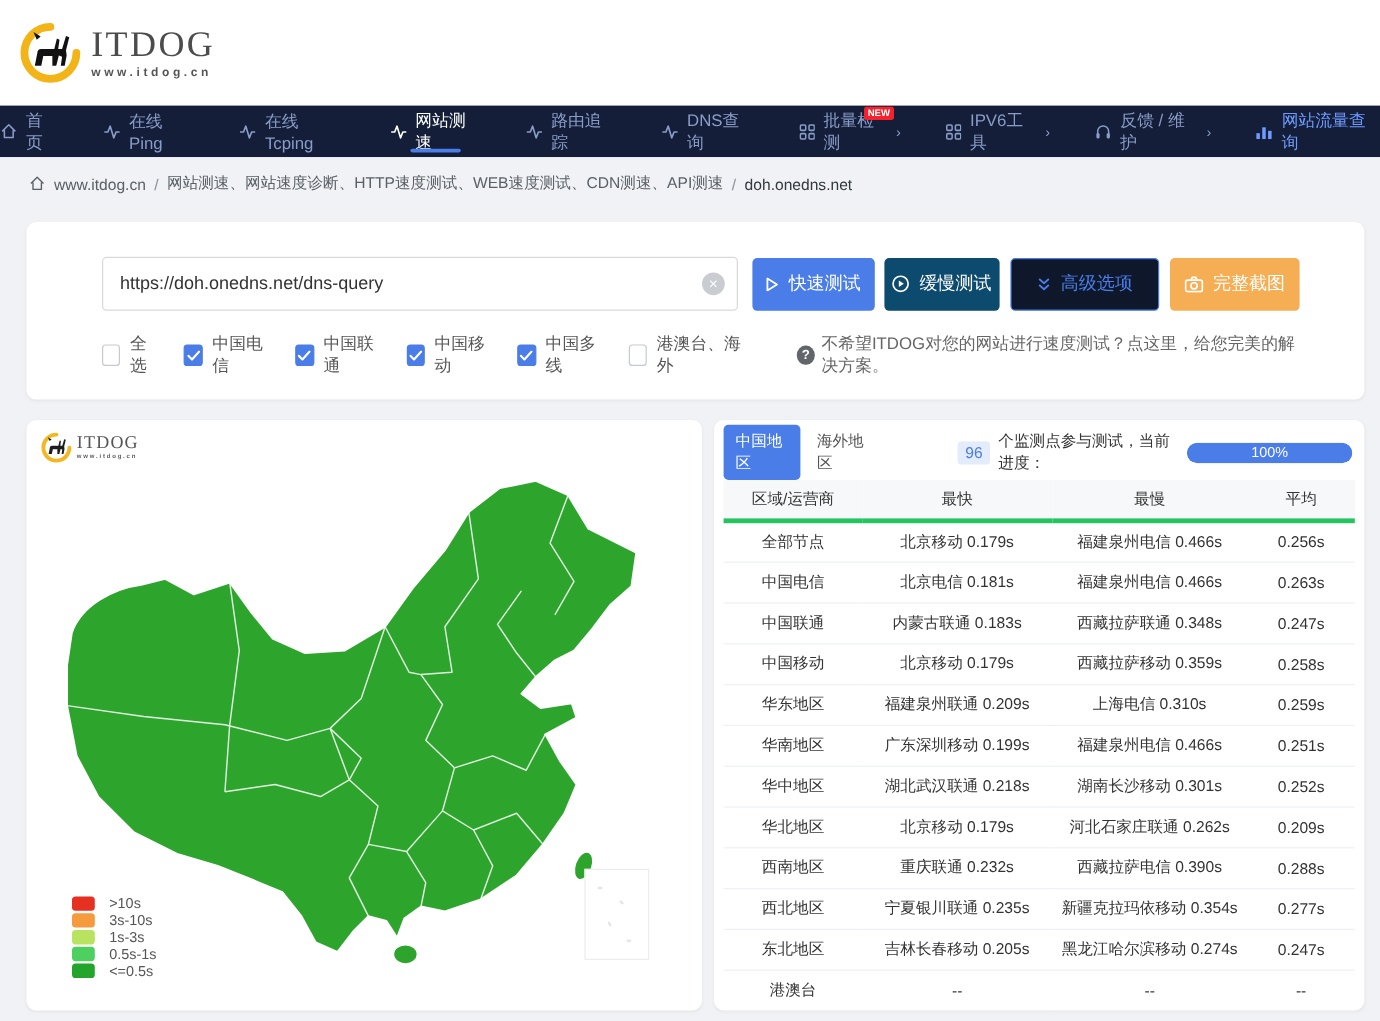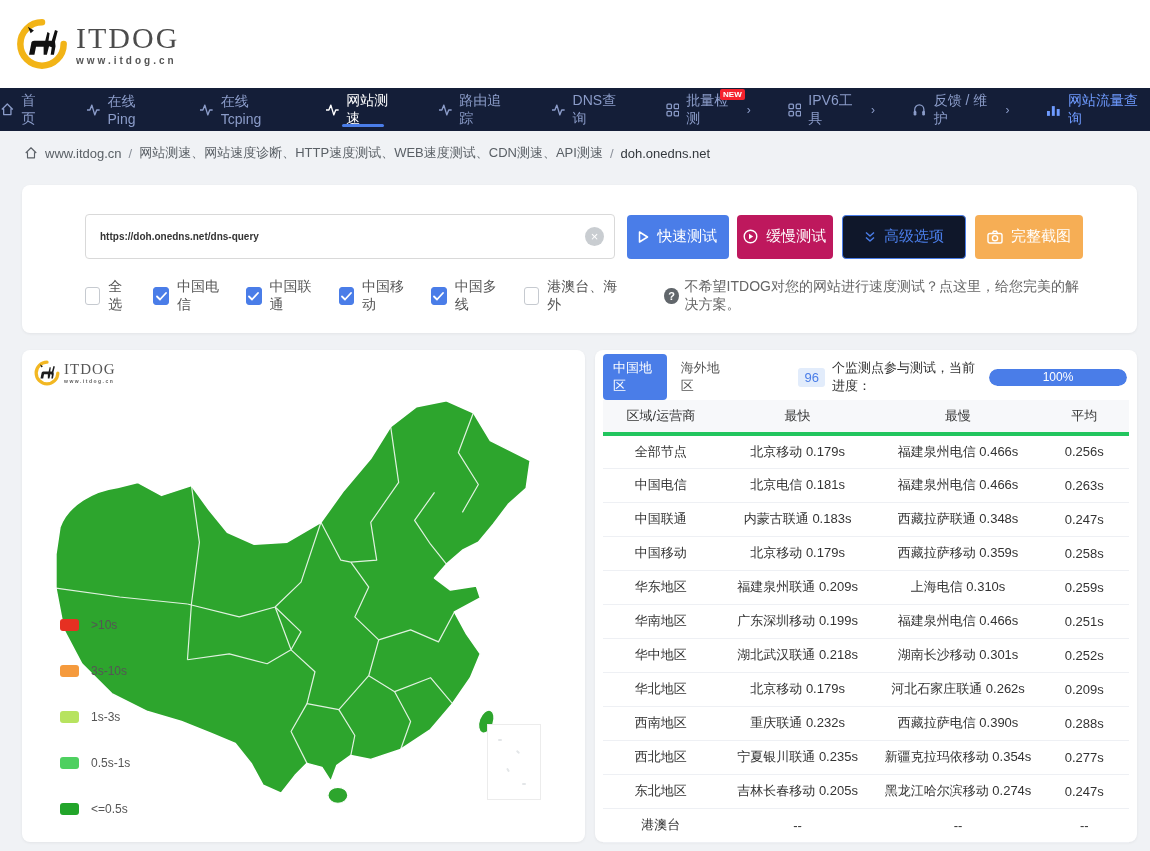--- a/index.html
+++ b/index.html
@@ -31,26 +31,26 @@
   .breadcrumb .crumb-current { color:#33383d; }
   .breadcrumb svg { margin-top:-1px; }
 
   .content { padding:0 13px 0 22px; }
   .card { background:#fff; border-radius:8px; box-shadow:0 1px 3px rgba(0,0,0,.06); }
 
   
   .test-card { height:148px; padding:29px 54px 0 63px; margin-top:10px; }
   .form-row { display:flex; align-items:center; }
   .url-wrap { position:relative; width:530px; }
-  .url-input { width:530px; height:45px; border:1px solid #d9d9d9; border-radius:4px; font-size:10px; color:#333; padding:0 40px 0 14px; outline:none; font-family:inherit;font-weight:bold; }
+  .url-input { width:530px; height:45px; border:1px solid #d9d9d9; border-radius:4px; font-size:15px; color:#333; padding:0 40px 0 14px; outline:none; font-family:inherit; }
   .clear-btn { position:absolute; right:11px; top:13px; width:19px; height:19px; border-radius:50%; background:#c9cdd1; color:#fff; font-size:13px; line-height:19px; text-align:center; cursor:pointer; }
   .btn { height:44px; border:none; border-radius:4px; font-size:15px; color:#fff; display:inline-flex; align-items:center; justify-content:center; gap:8px; cursor:pointer; font-family:inherit; }
   .btn svg { display:block; }
   .btn-fast { width:106px; margin-left:12px; background:#4a7de8; }
-  .btn-slow { width:101px; margin-left:8px; background:#be185d; }
+  .btn-slow { width:101px; margin-left:8px; background:#0c4a6e; }
   .btn-adv  { width:129px; margin-left:9px; background:#0f172a; border:1px solid #4a7de8; color:#4a7de8; }
   .btn-shot { width:113px; margin-left:9px; background:#f6ae55; }
 
   .options-row { display:flex; align-items:center; margin-top:19px; }
   .cb-group { display:flex; align-items:center; gap:22px; }
   .cb-item { display:flex; align-items:center; gap:8px; font-size:14px; color:#555; cursor:pointer; }
   .cb-box { width:18px; height:18px; border:1px solid #c6cad0; border-radius:3px; background:#fff; display:flex; align-items:center; justify-content:center; }
   .cb-box svg { visibility:hidden; }
   .cb-item.checked .cb-box { background:#4a7de8; border-color:#4a7de8; }
   .cb-item.checked .cb-box svg { visibility:visible; }
@@ -58,21 +58,21 @@
   .q-icon { width:16px; height:16px; border-radius:50%; background:#61666b; color:#fff; font-size:11px; font-weight:bold; line-height:16px; text-align:center; }
 
   
   .panels { display:flex; gap:10px; margin-top:17px; }
   .map-card { width:563px; height:492px; position:relative; }
   .map-logo { position:absolute; top:10px; left:12px; display:flex; align-items:center; gap:4px; opacity:.95; }
   .map-logo .logo-title { font-size:15px; line-height:15px; letter-spacing:1px; }
   .map-logo .logo-sub { font-size:5px; letter-spacing:1.5px; margin-top:1px; }
   .map-logo .logo-mark { width:26px; height:26px; }
   .china-map { position:absolute; left:18px; top:42px; }
-  .legend { position:absolute; left:38px; bottom:26px; display:flex; flex-direction:column; gap:32px; }
+  .legend { position:absolute; left:38px; bottom:26px; display:flex; flex-direction:column; gap:0; }
   .legend-item { display:flex; align-items:center; gap:12px; font-size:12px; color:#555; }
   .legend-swatch { width:19px; height:12px; border-radius:3px; }
   .sea-inset { position:absolute; right:44px; bottom:42px; width:54px; height:76px; border:1px solid #ececec; background:#fff; }
   .sea-inset i { position:absolute; width:4px; height:2px; background:#e3e6e8; border-radius:1px; }
 
   .result-card { flex:1; height:492px; padding:10px 8px 0 8px; }
   .result-head { display:flex; align-items:center; height:30px; margin:2px 2px 8px 0; }
   .tab { font-size:13px; padding:5px 10px; border-radius:4px; color:#555; cursor:pointer; }
   .tab.active { background:#4a7de8; color:#fff; }
   .tab + .tab { margin-left:4px; }

